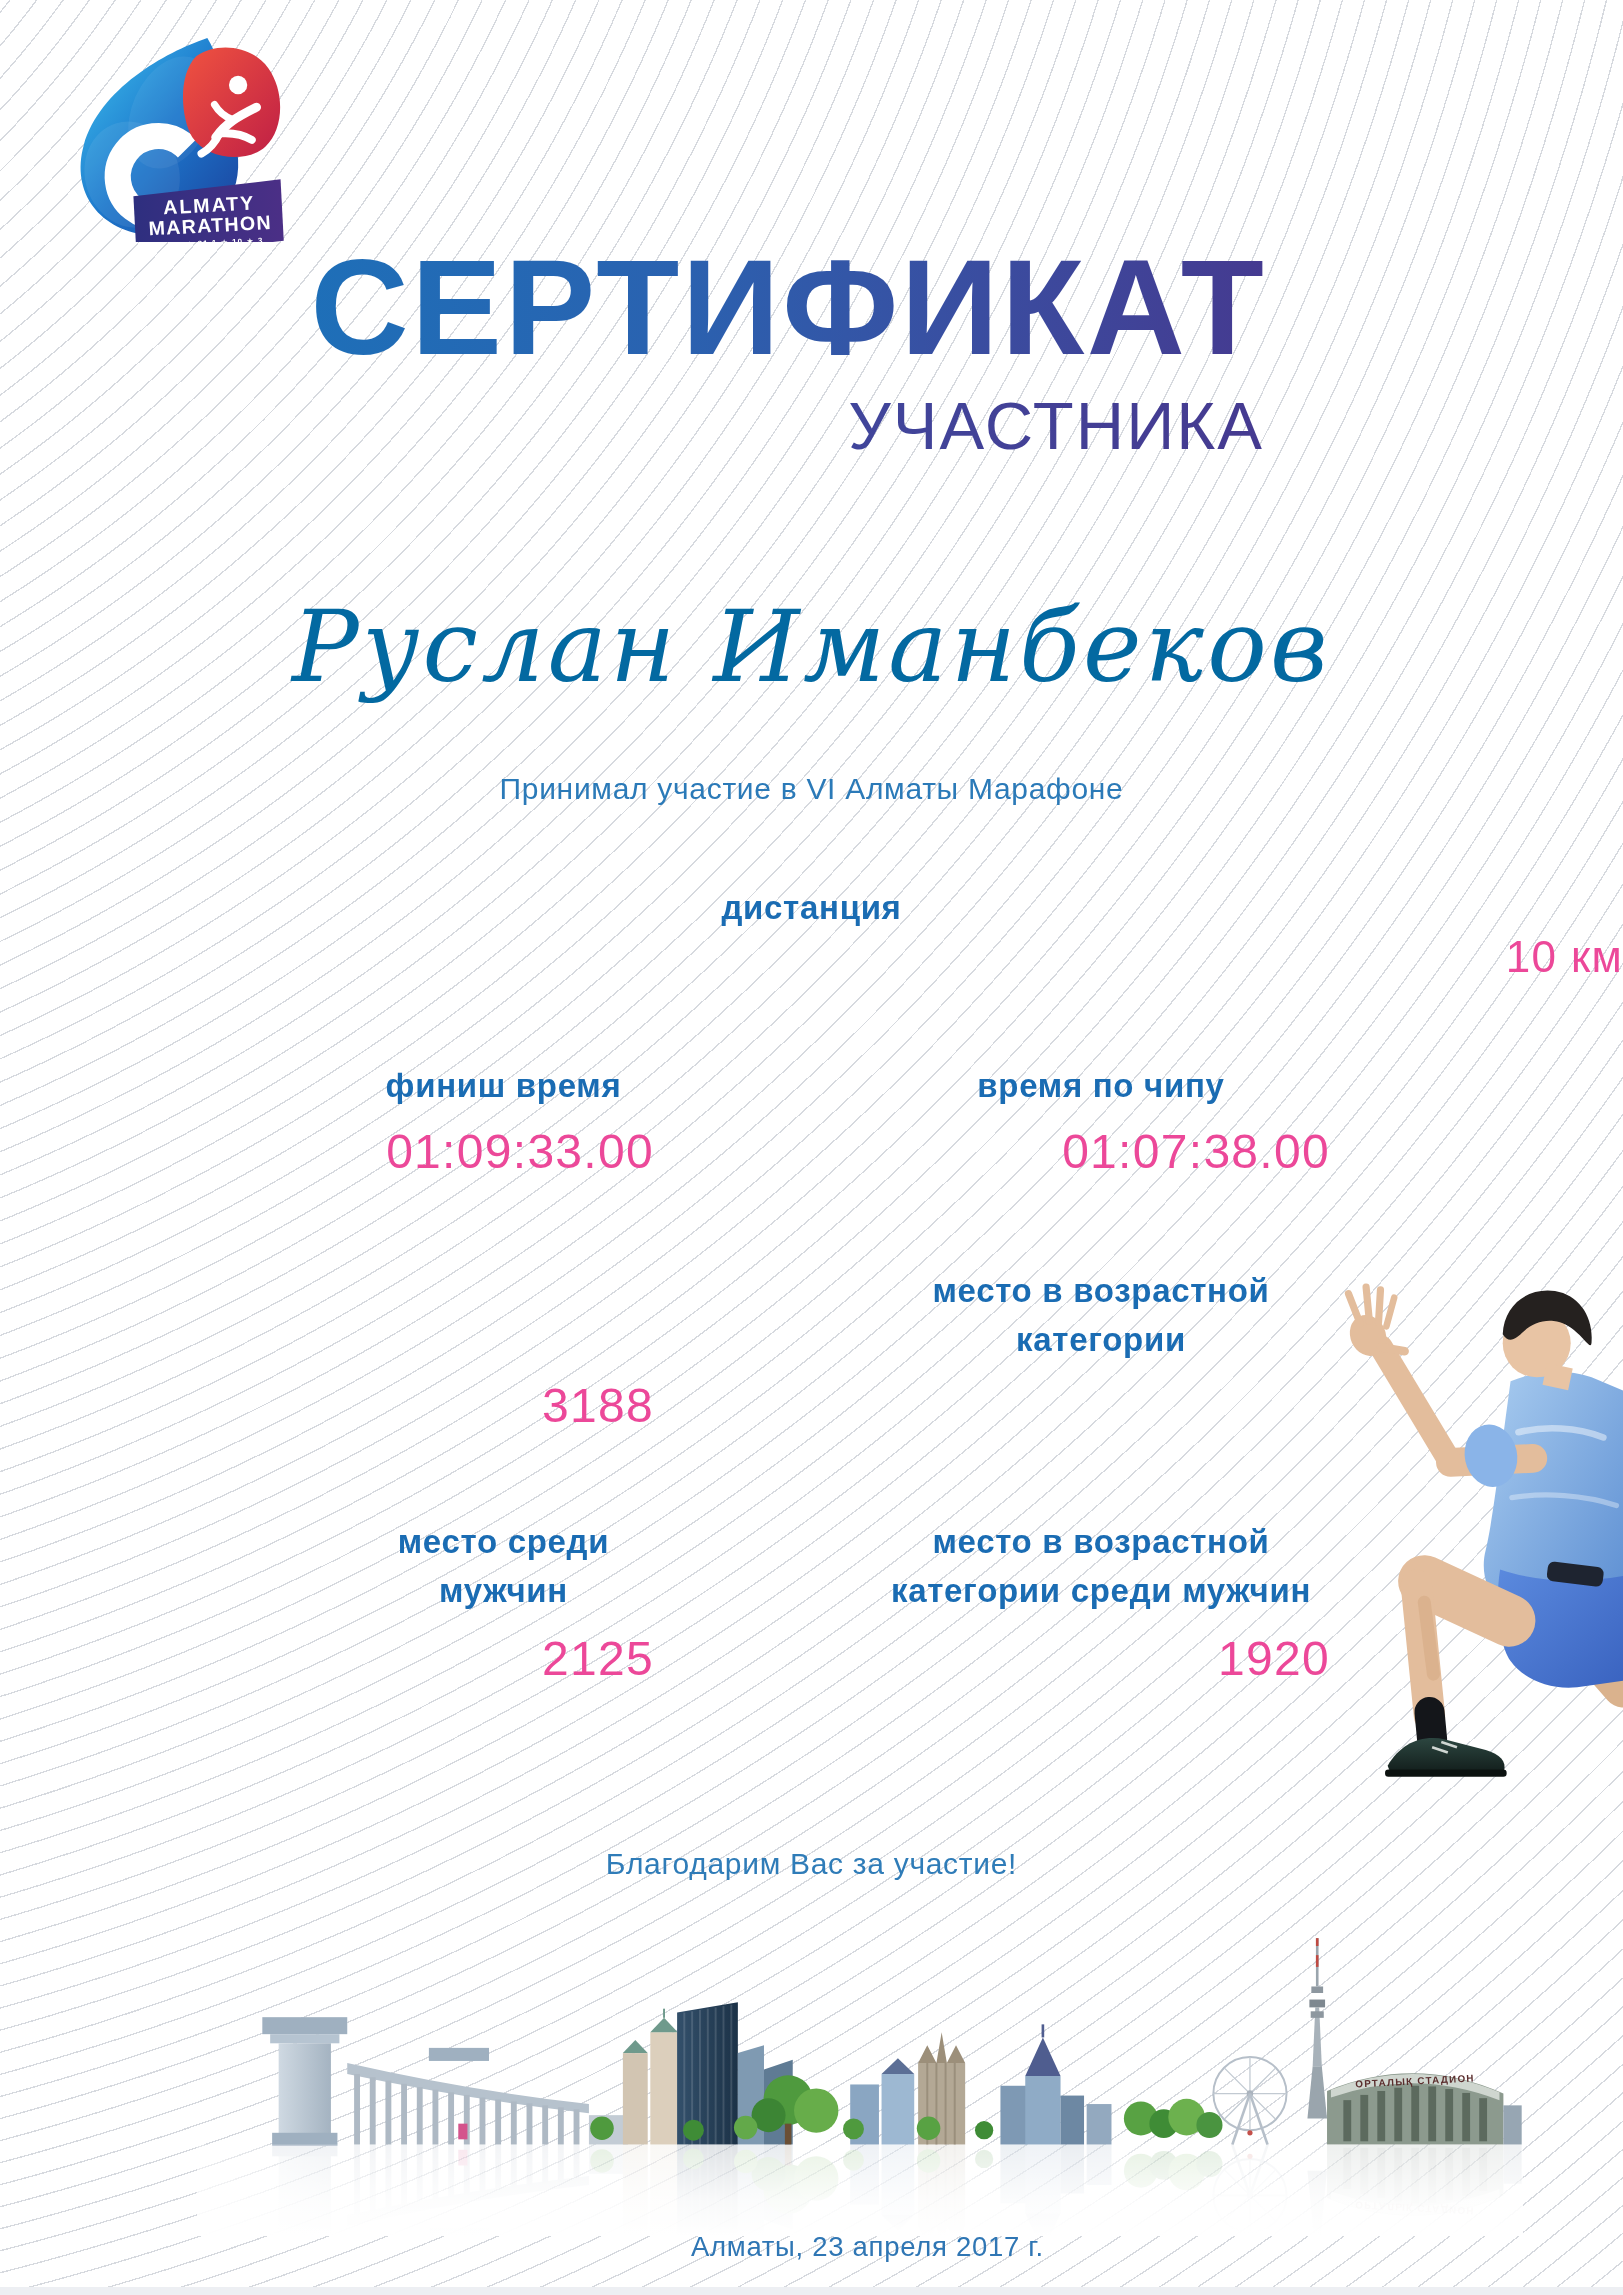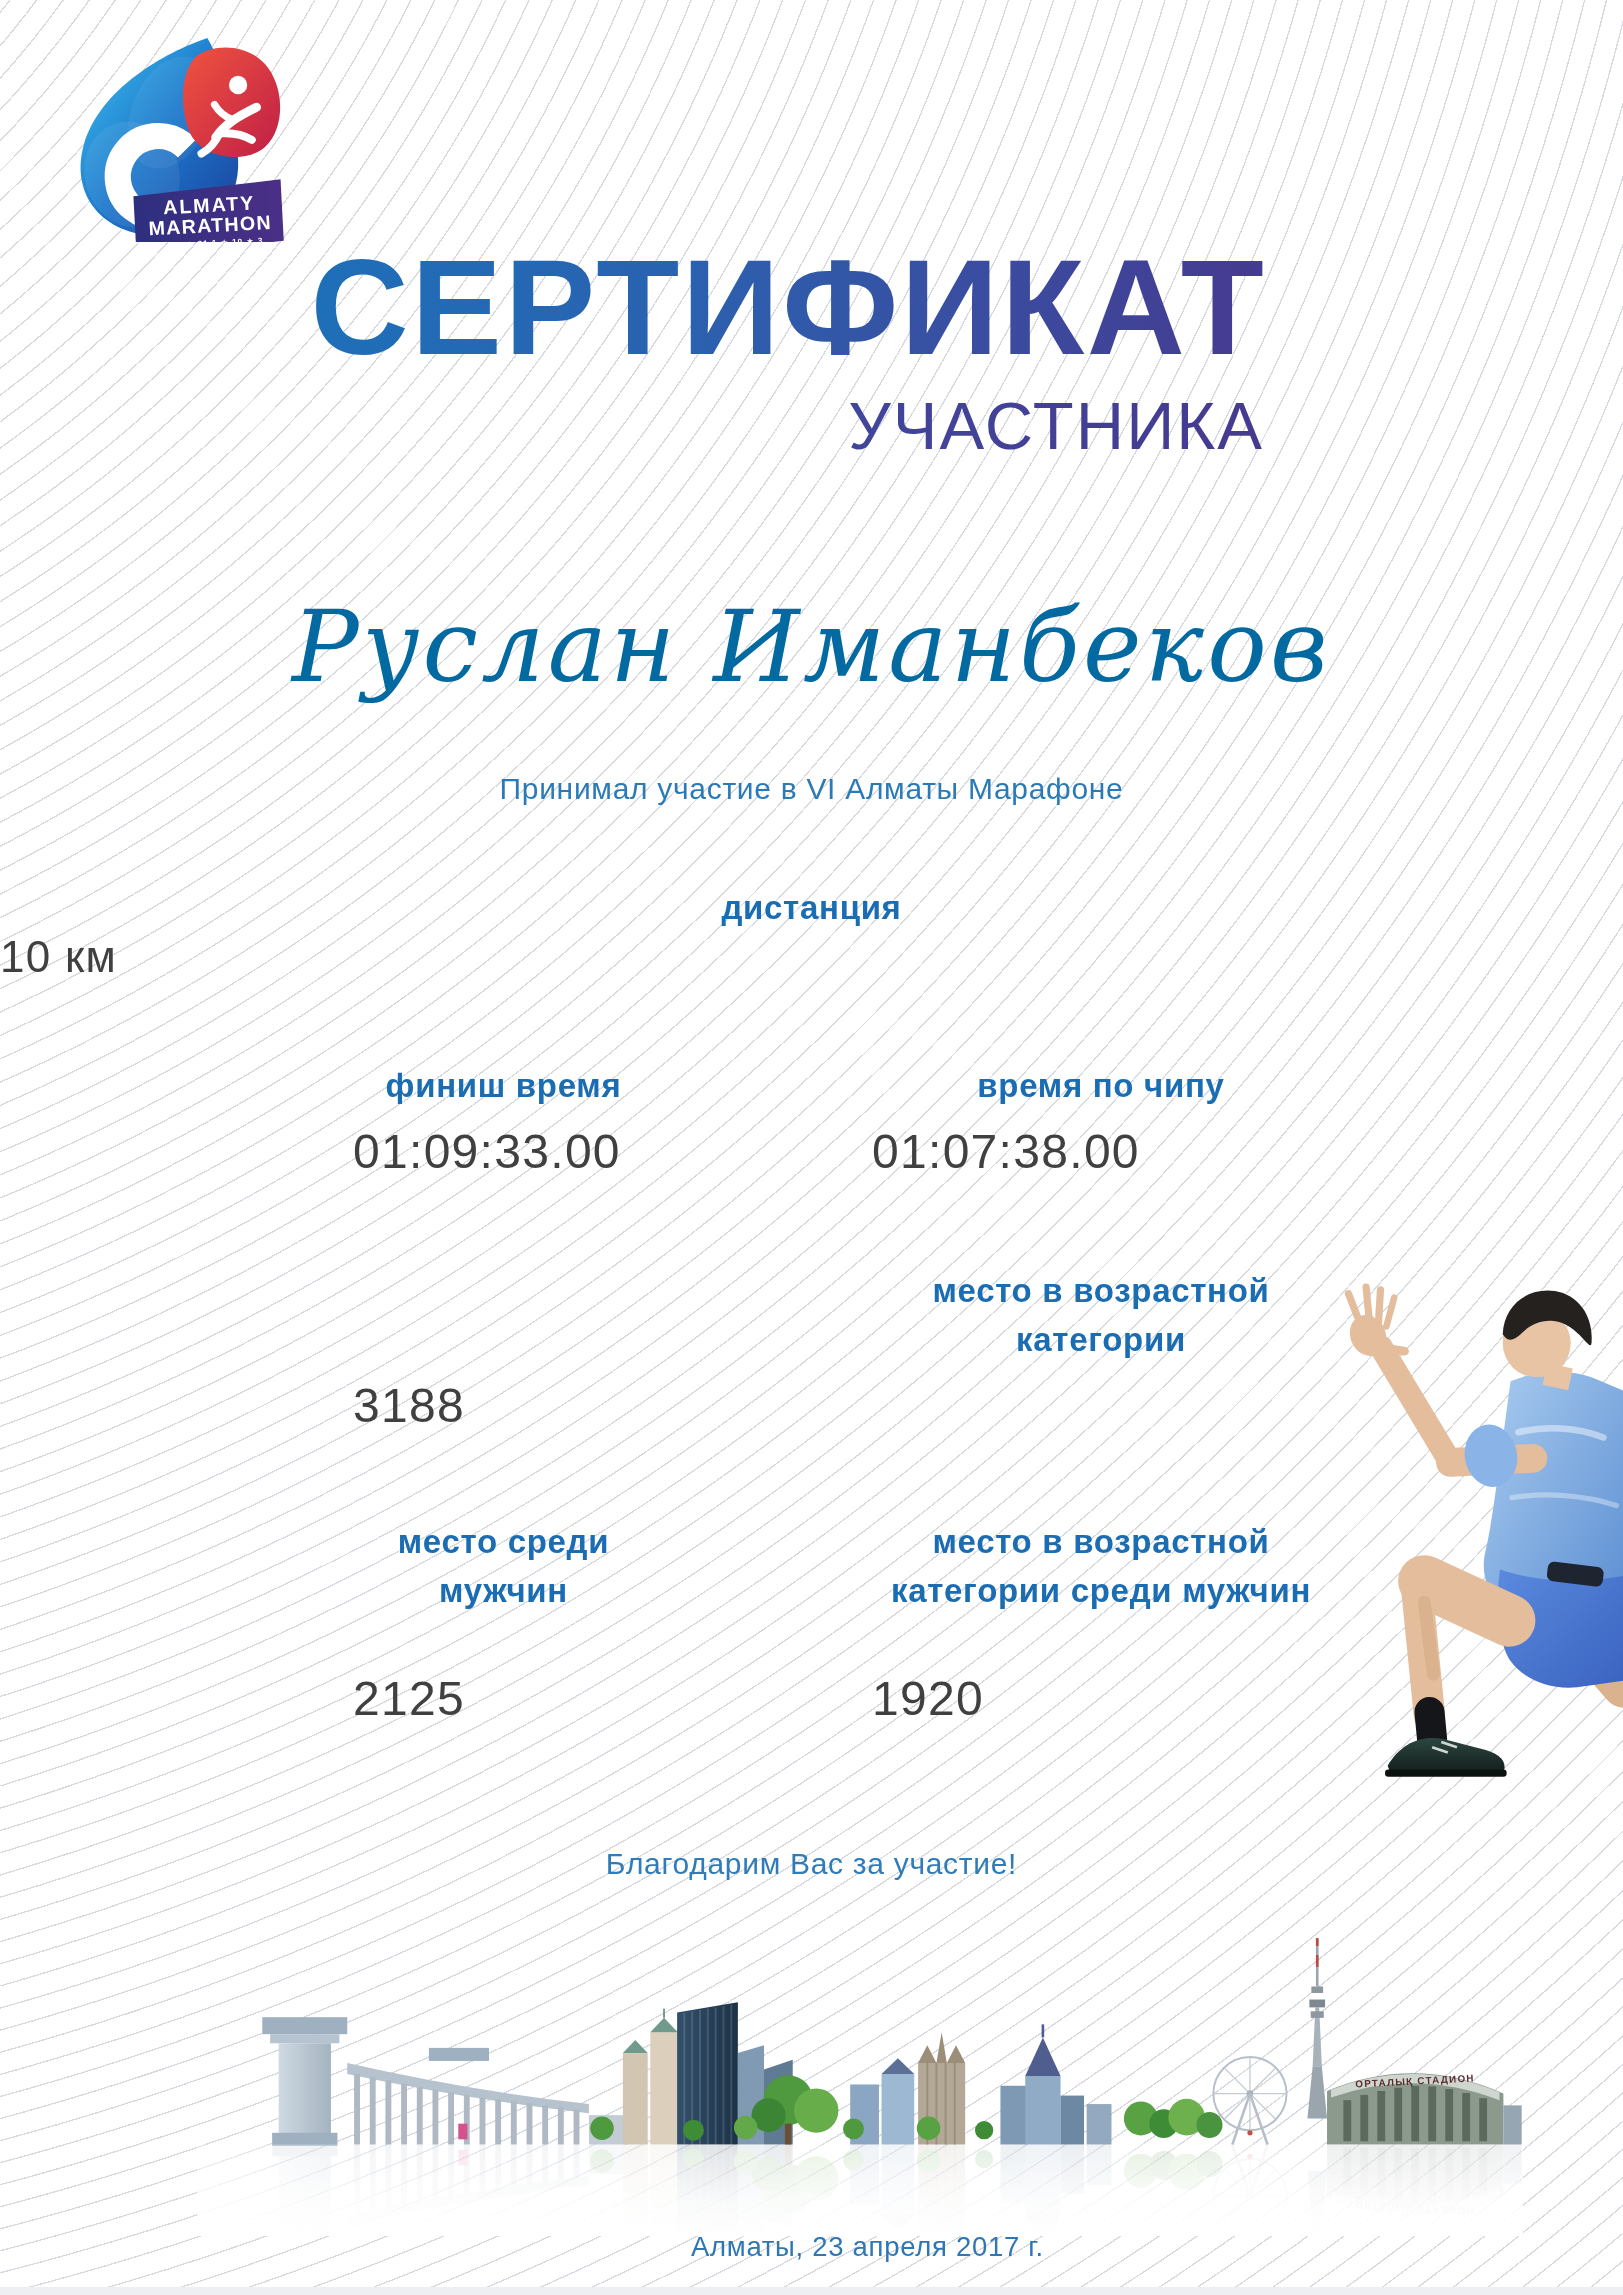--- a/index.html
+++ b/index.html
@@ -36,33 +36,33 @@
     position:absolute;left:0;right:0;top:589px;text-align:center;
     font-family:"DejaVu Serif","Liberation Serif",serif;font-style:italic;
     font-size:99px;color:#0369a1;letter-spacing:3.3px;white-space:nowrap;
   }
   .participation-line{
     position:absolute;left:0;right:0;top:772px;text-align:center;
     font-size:30px;color:#2b7ab8;letter-spacing:0.7px;
   }
 
   .lbl{position:absolute;font-size:33px;font-weight:bold;color:#1a6cb3;line-height:1.48;letter-spacing:0.7px;text-align:center;}
-  .val{position:absolute;font-size:48px;color:#404040;letter-spacing:1.3px;text-align:left;white-space:nowrap;}
+  .val{position:absolute;font-size:48px;color:#ec4899;letter-spacing:1.3px;text-align:right;white-space:nowrap;}
 
   .dist-label{left:0;right:0;top:884px;}
   .dist-value{left:0;right:0;top:932px;font-size:44px;}
 
   .col-l{left:353px;width:301px;}
   .col-r{left:872px;width:458px;}
   .r1-lbl{top:1062px;}
   .r1-val{top:1124px;}
   .r2-lbl{top:1267px;}
   .r2-val{top:1378px;}
   .r3-lbl{top:1518px;}
-  .r3-val{top:1631px;margin-top:40px;}
+  .r3-val{top:1631px;}
 
   .thanks-line{
     position:absolute;left:0;right:0;top:1847px;text-align:center;
     font-size:30px;color:#2f7cb8;letter-spacing:0.7px;
   }
   .date-line{
     position:absolute;left:0;right:0;top:2231px;text-align:center;
     font-size:27.5px;color:#2f76b4;letter-spacing:0.7px;transform:translateX(56px);
   }
 

